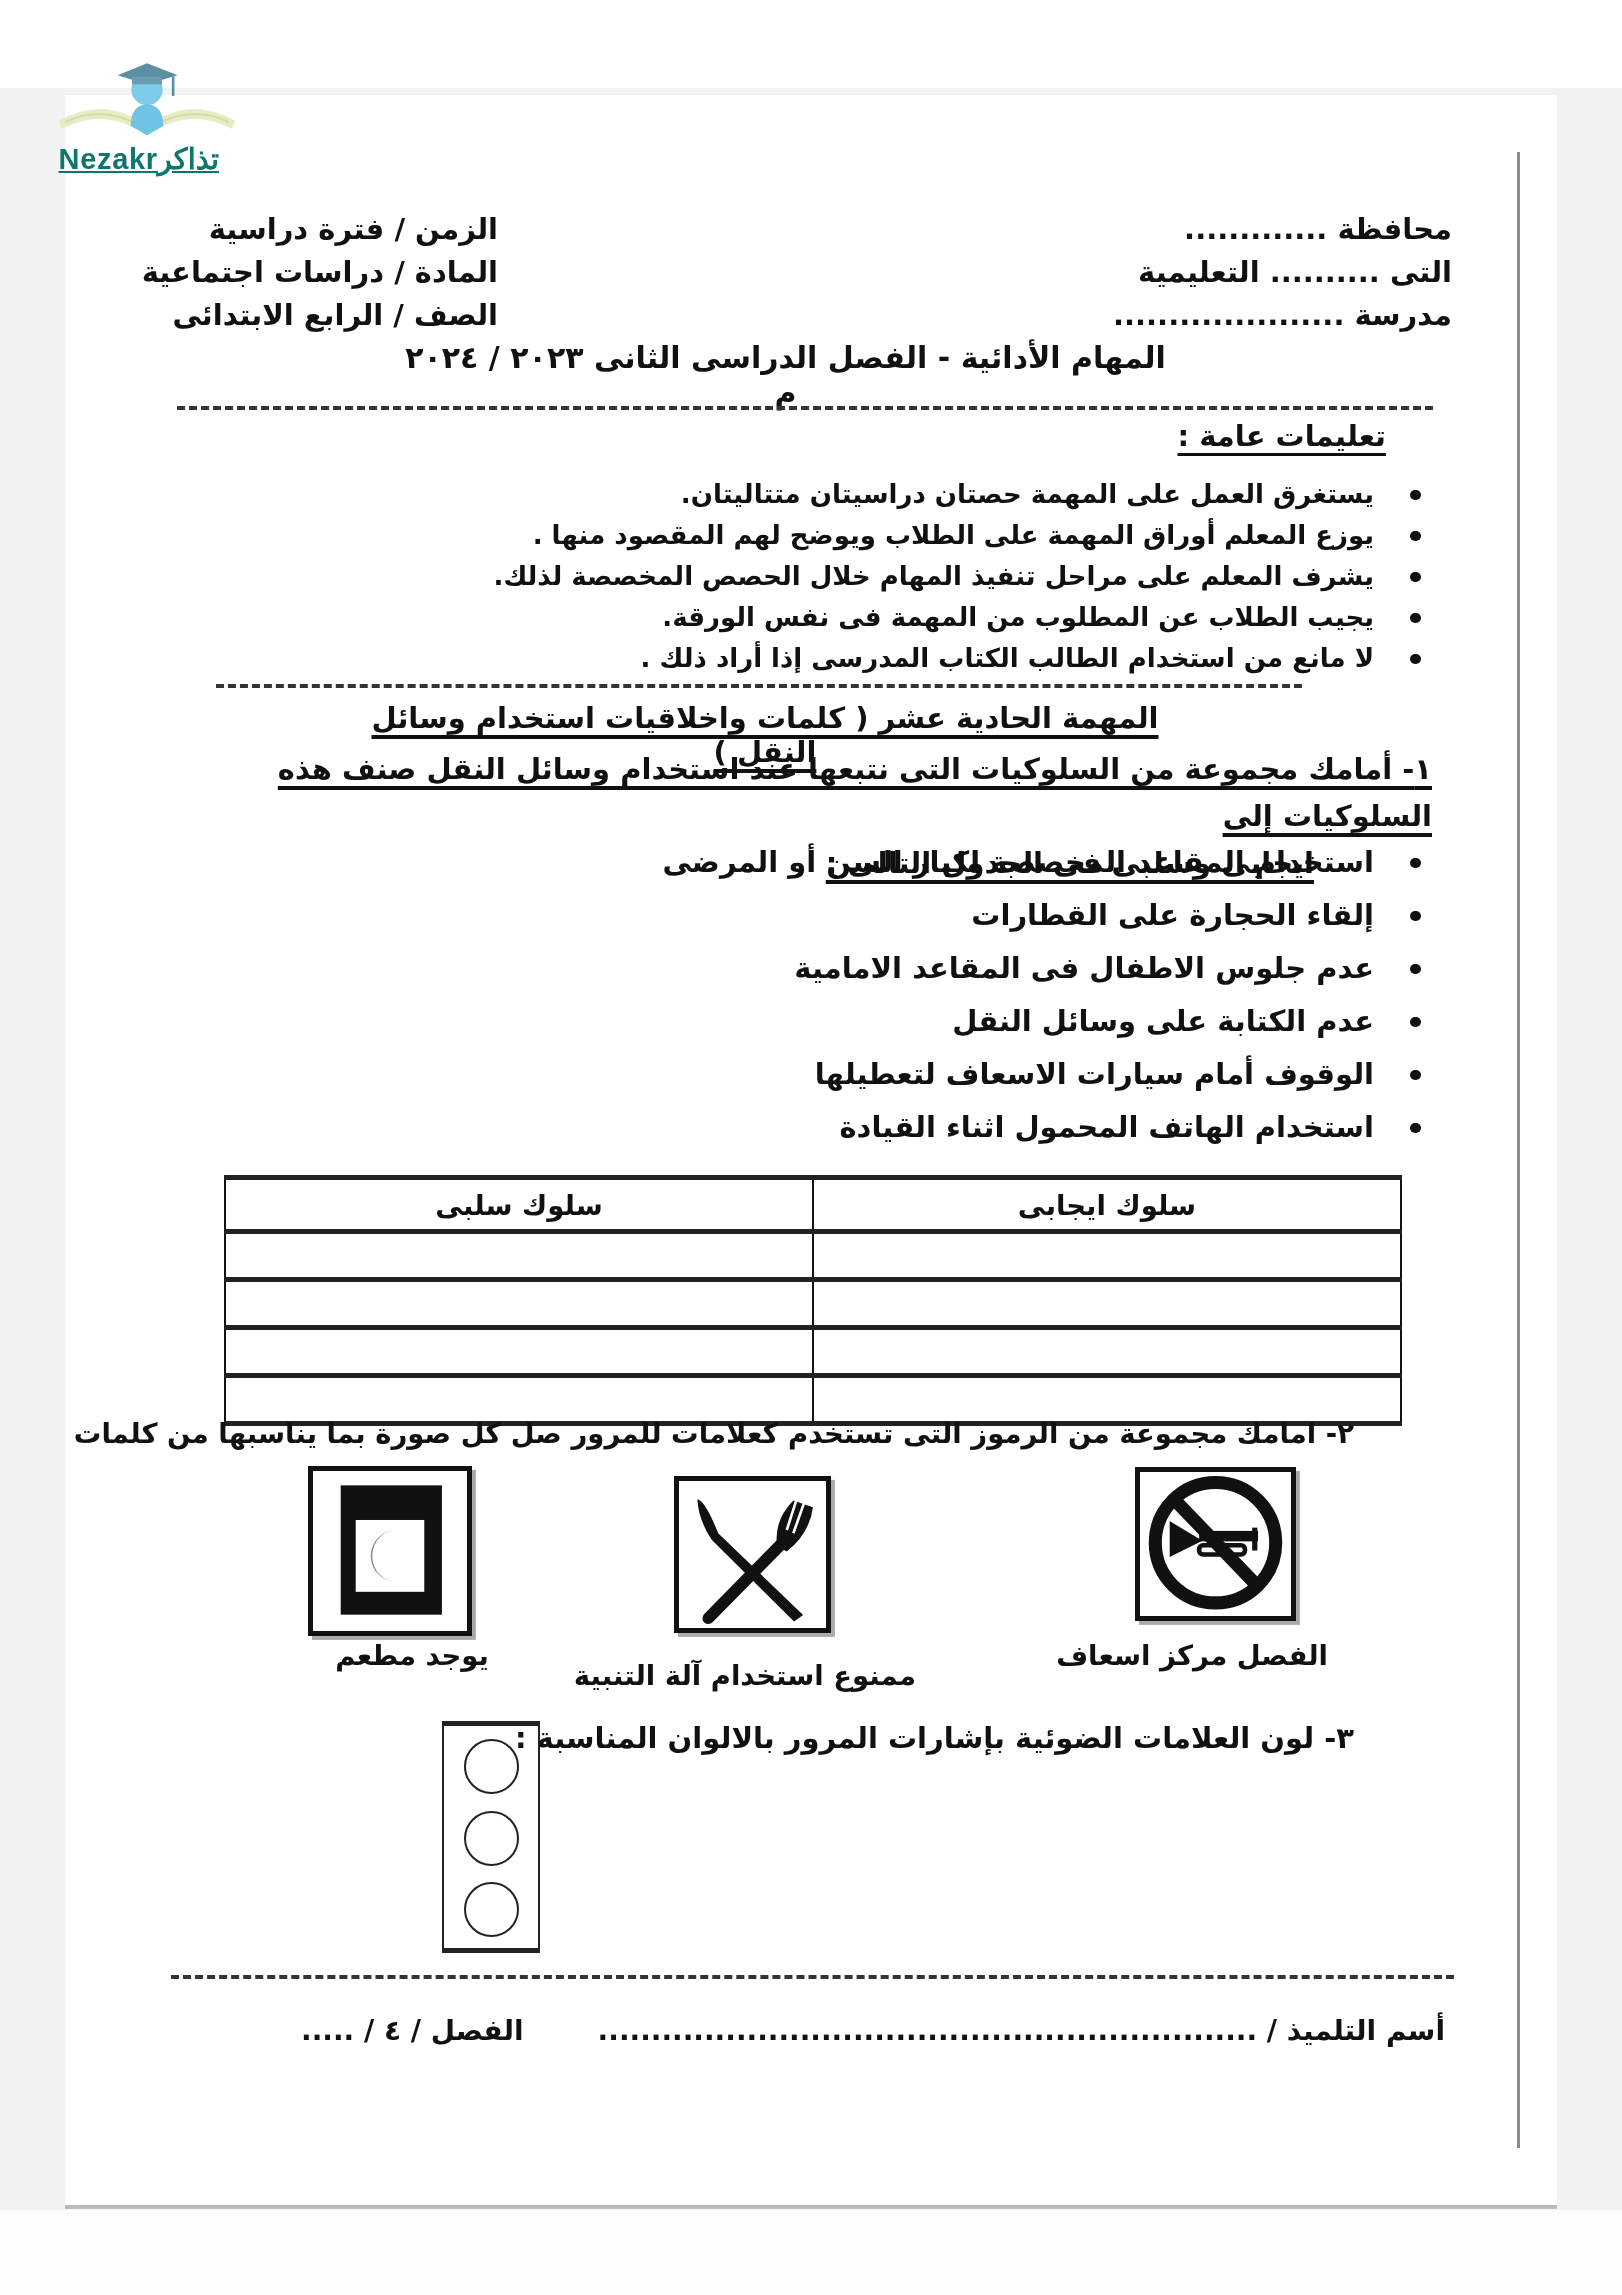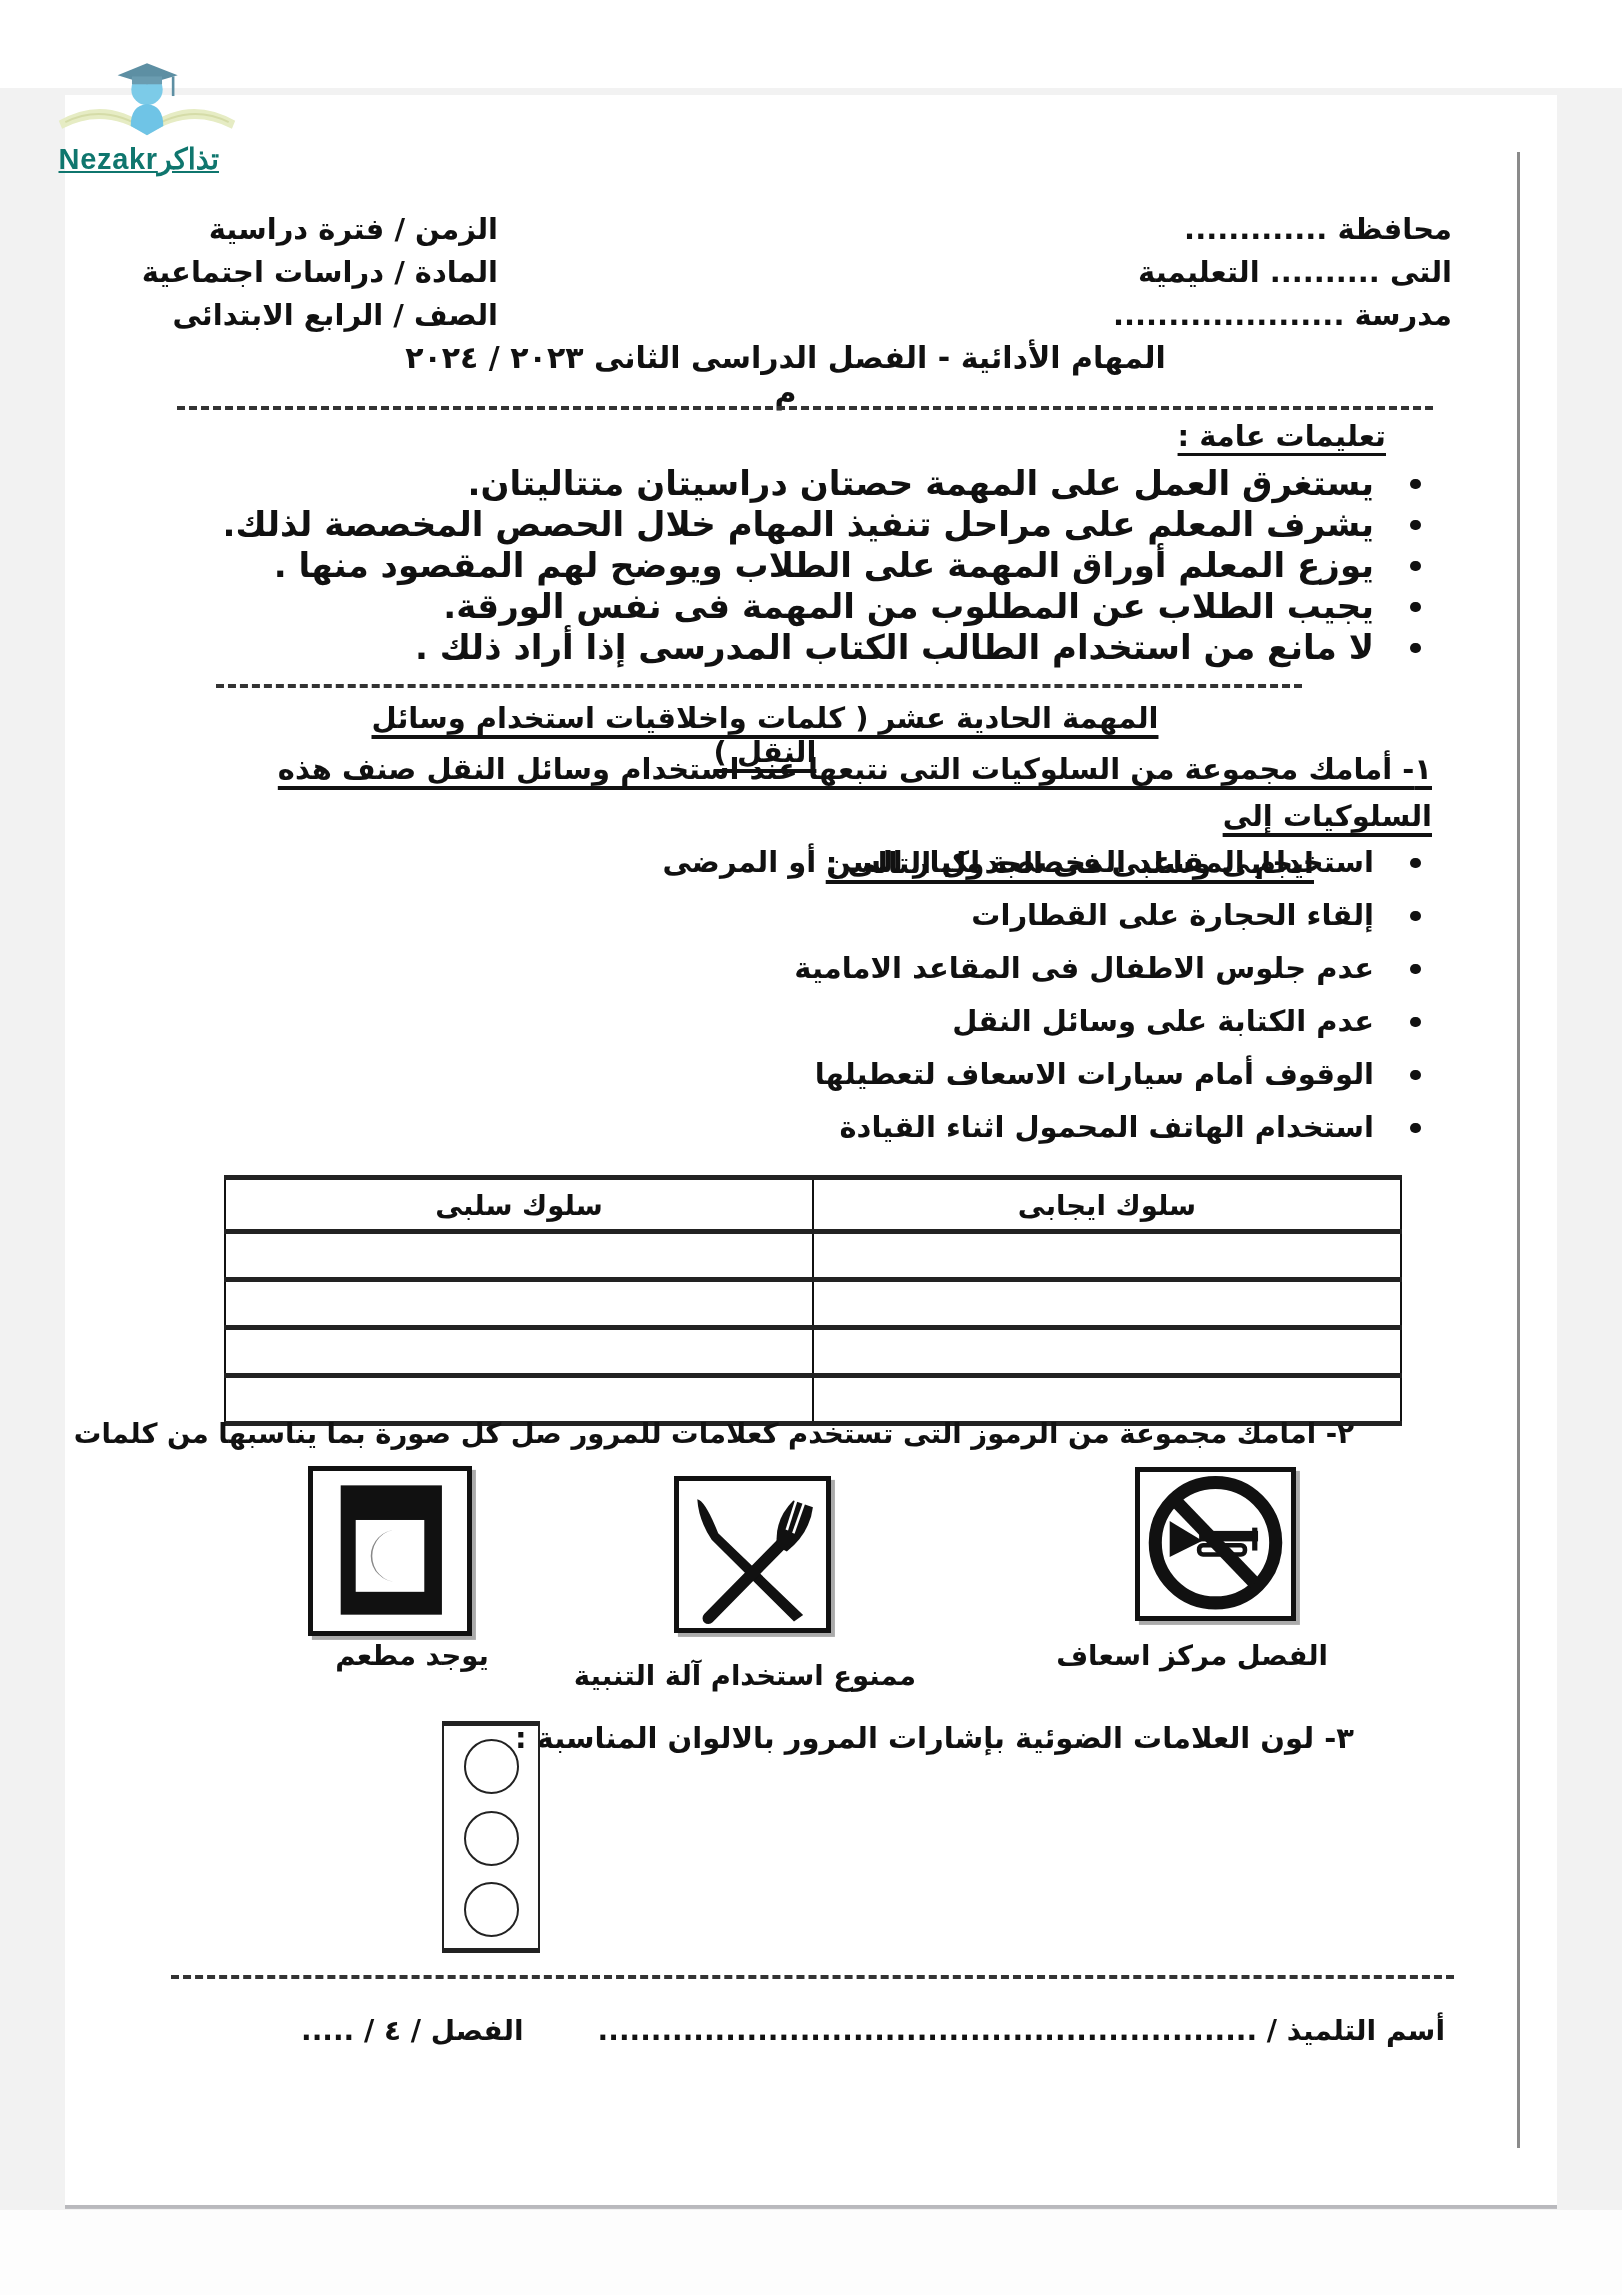--- a/index.html
+++ b/index.html
@@ -23,21 +23,21 @@
   .hdr-right { right:170px; top:208px; text-align:right; }
   .hdr-left { left:177px; top:208px; text-align:right; width:321px; }
   .title { position:absolute; left:393px; top:340px; width:785px; text-align:center; font-weight:bold; font-size:30px; }
 
   .dash { position:absolute; height:0; border-top:4.6px dashed #333; }
 
   .instr-head { position:absolute; right:236px; top:419px; font-weight:bold; font-size:29px; text-decoration:underline; text-decoration-thickness:3.3px; text-underline-offset:6.5px; }
   .bullets { position:absolute; right:196px; margin:0; padding:0; list-style:none; }
   .bullets li { position:relative; padding-right:52px; font-weight:bold; white-space:nowrap; }
   .bullets li::before { content:""; position:absolute; right:5.2px; width:10.5px; height:10.5px; border-radius:50%; background:#111; }
-  .instr { top:463px; font-size:34px; }
+  .instr { top:474px; font-size:26px; }
   .instr li { line-height:41px; }
   .instr li::before { top:15.7px; }
 
   .task-title { position:absolute; left:366px; top:701px; width:798px; text-align:center; font-weight:bold; font-size:29px; text-decoration:underline; text-decoration-thickness:3.9px; text-underline-offset:6.5px; }
   .q1 { position:absolute; left:177px; right:190px; top:746px; font-weight:bold; font-size:29px; line-height:47px; text-align:right; }
   .q1 .u { text-decoration:underline; text-decoration-thickness:3.9px; text-underline-offset:6.5px; }
 
   .behav { top:836px; font-size:29px; }
   .behav li { line-height:53px; }
   .behav li::before { top:21.6px; }
@@ -89,22 +89,22 @@
   <div>المادة / دراسات اجتماعية</div>
   <div>الصف / الرابع الابتدائى</div>
 </div>
 <div class="title rtl">المهام الأدائية  - الفصل الدراسى الثانى ٢٠٢٣ / ٢٠٢٤ م</div>
 
 <div class="dash" style="left:177px;top:406px;width:1256px;"></div>
 
 <div class="instr-head rtl">تعليمات عامة :</div>
 <ul class="bullets instr rtl">
   <li>يستغرق العمل على المهمة حصتان دراسيتان متتاليتان.</li>
+  <li>يوزع المعلم أوراق المهمة على الطلاب ويوضح لهم المقصود منها .</li>
   <li>يشرف المعلم على مراحل تنفيذ المهام خلال الحصص المخصصة لذلك.</li>
-  <li>يوزع المعلم أوراق المهمة على الطلاب ويوضح لهم المقصود منها .</li>
   <li>يجيب الطلاب عن المطلوب من المهمة فى نفس الورقة.</li>
   <li>لا مانع من استخدام الطالب الكتاب المدرسى إذا أراد ذلك .</li>
 </ul>
 
 <div class="dash" style="left:216px;top:684px;width:1086px;"></div>
 
 <div class="task-title rtl">المهمة الحادية عشر   ( كلمات واخلاقيات استخدام وسائل النقل )</div>
 <div class="q1 rtl">
   <div><span class="u">١- أمامك مجموعة من السلوكيات التى نتبعها عند استخدام وسائل النقل صنف هذه السلوكيات إلى</span></div>
   <div style="padding-right:118px;"><span class="u">ايجابى وسلبى فى الجدول التالى :</span></div>

